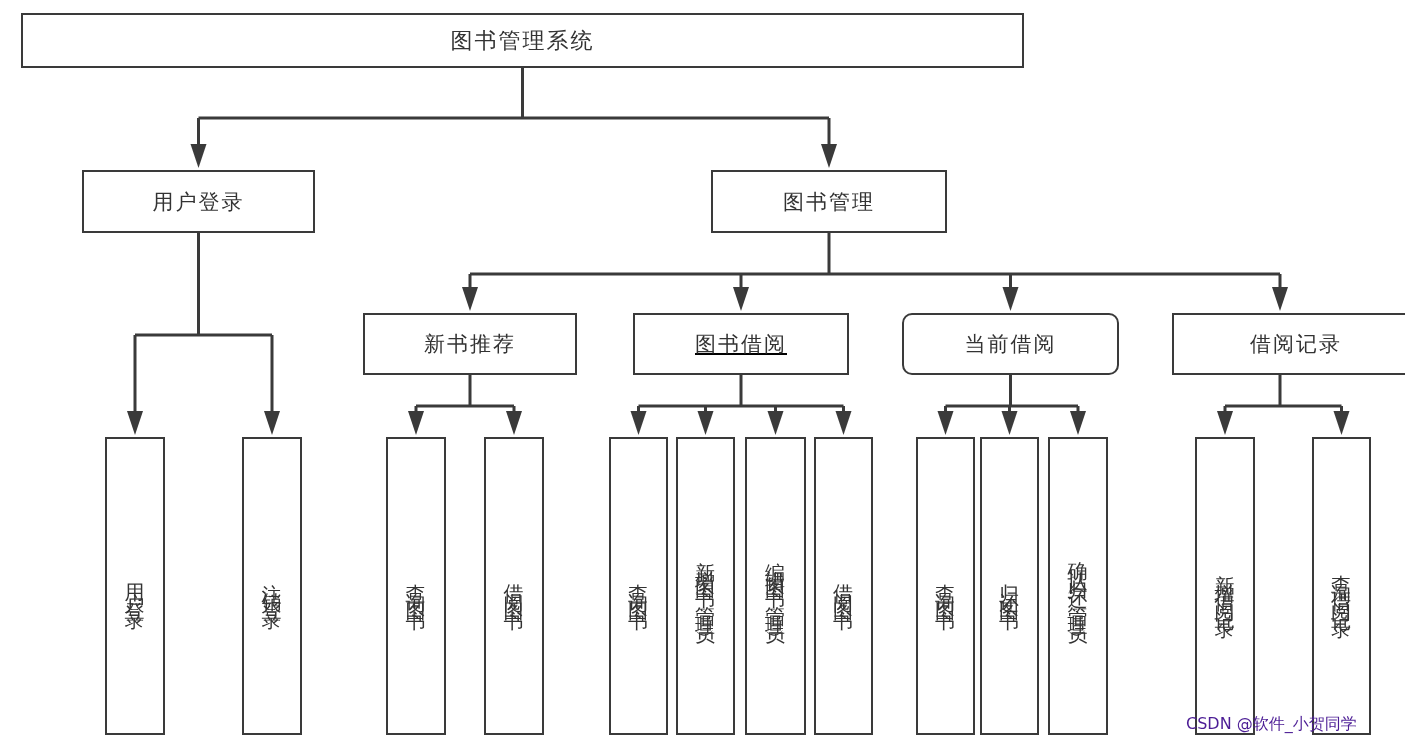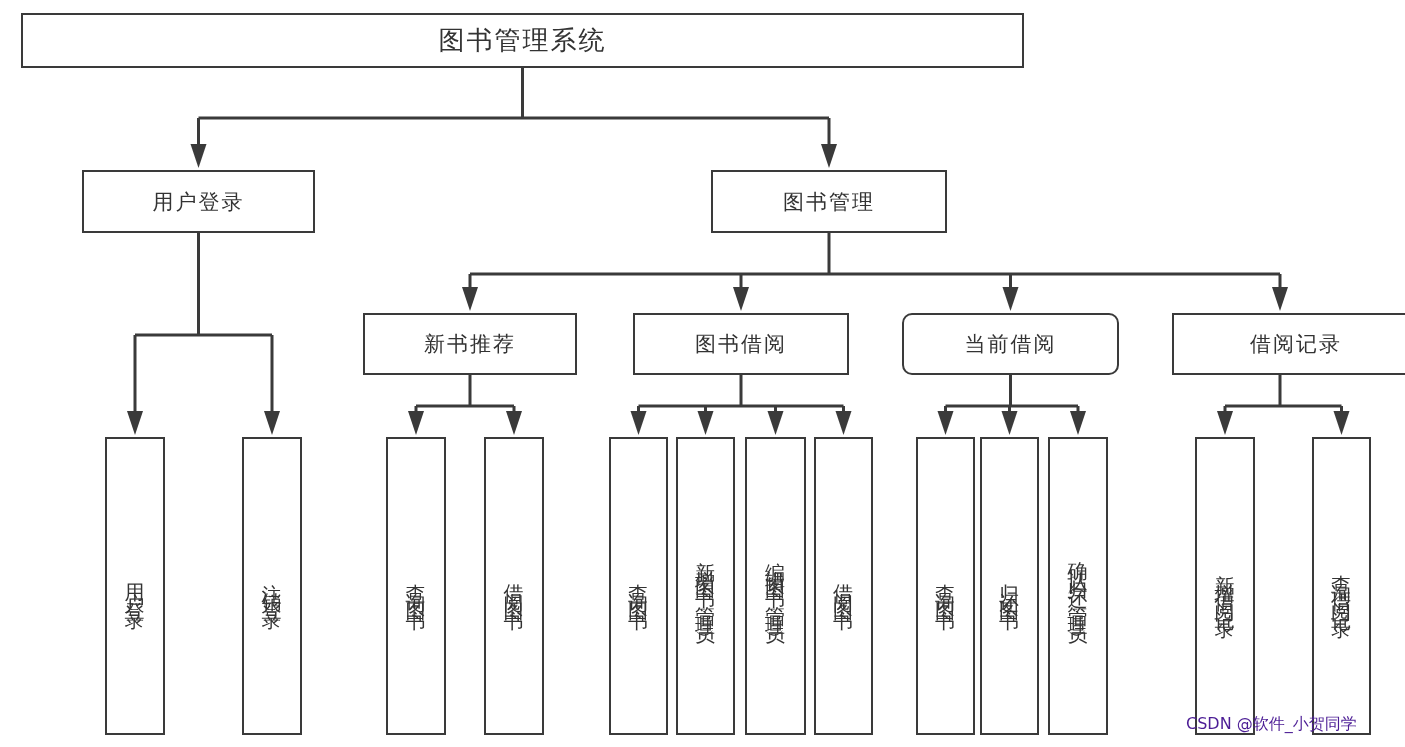--- a/index.html
+++ b/index.html
@@ -26,21 +26,21 @@
     align-items: center;
     justify-content: center;
     z-index: 2;
   }
   .box .lbl {
     color: #333333;
     font-size: 21px;
     letter-spacing: 2px;
     white-space: nowrap;
   }
-  .box.root .lbl { font-size: 26px; }
+  .box.root .lbl { font-size: 22px; }
   .leaf {
     position: absolute;
     box-sizing: border-box;
     background: #ffffff;
     border: 2.5px solid #3a3a3a;
     display: flex;
     align-items: center;
     justify-content: center;
     z-index: 2;
   }
@@ -122,21 +122,21 @@
   <div class="box" style="left:82px; top:170px; width:233px; height:63px;">
     <span class="lbl">用户登录</span>
   </div>
   <div class="box" style="left:711px; top:170px; width:236px; height:63px;">
     <span class="lbl">图书管理</span>
   </div>
 
   <div class="box" style="left:363px; top:313px; width:214px; height:62px;">
     <span class="lbl">新书推荐</span>
   </div>
-  <div class="box" style="left:633px; top:313px; width:216px; height:62px;">
+  <div class="box" style="left:633px; top:313px; width:216px; height:62px;text-decoration:underline;">
     <span class="lbl">图书借阅</span>
   </div>
   <div class="box" style="left:902px; top:313px; width:217px; height:62px;border-radius:10px;">
     <span class="lbl">当前借阅</span>
   </div>
   <div class="box" style="left:1172px; top:313px; width:248px; height:62px;">
     <span class="lbl">借阅记录</span>
   </div>
 
   <div class="leaf" style="left:105px; top:437px; width:60px; height:298px;">

